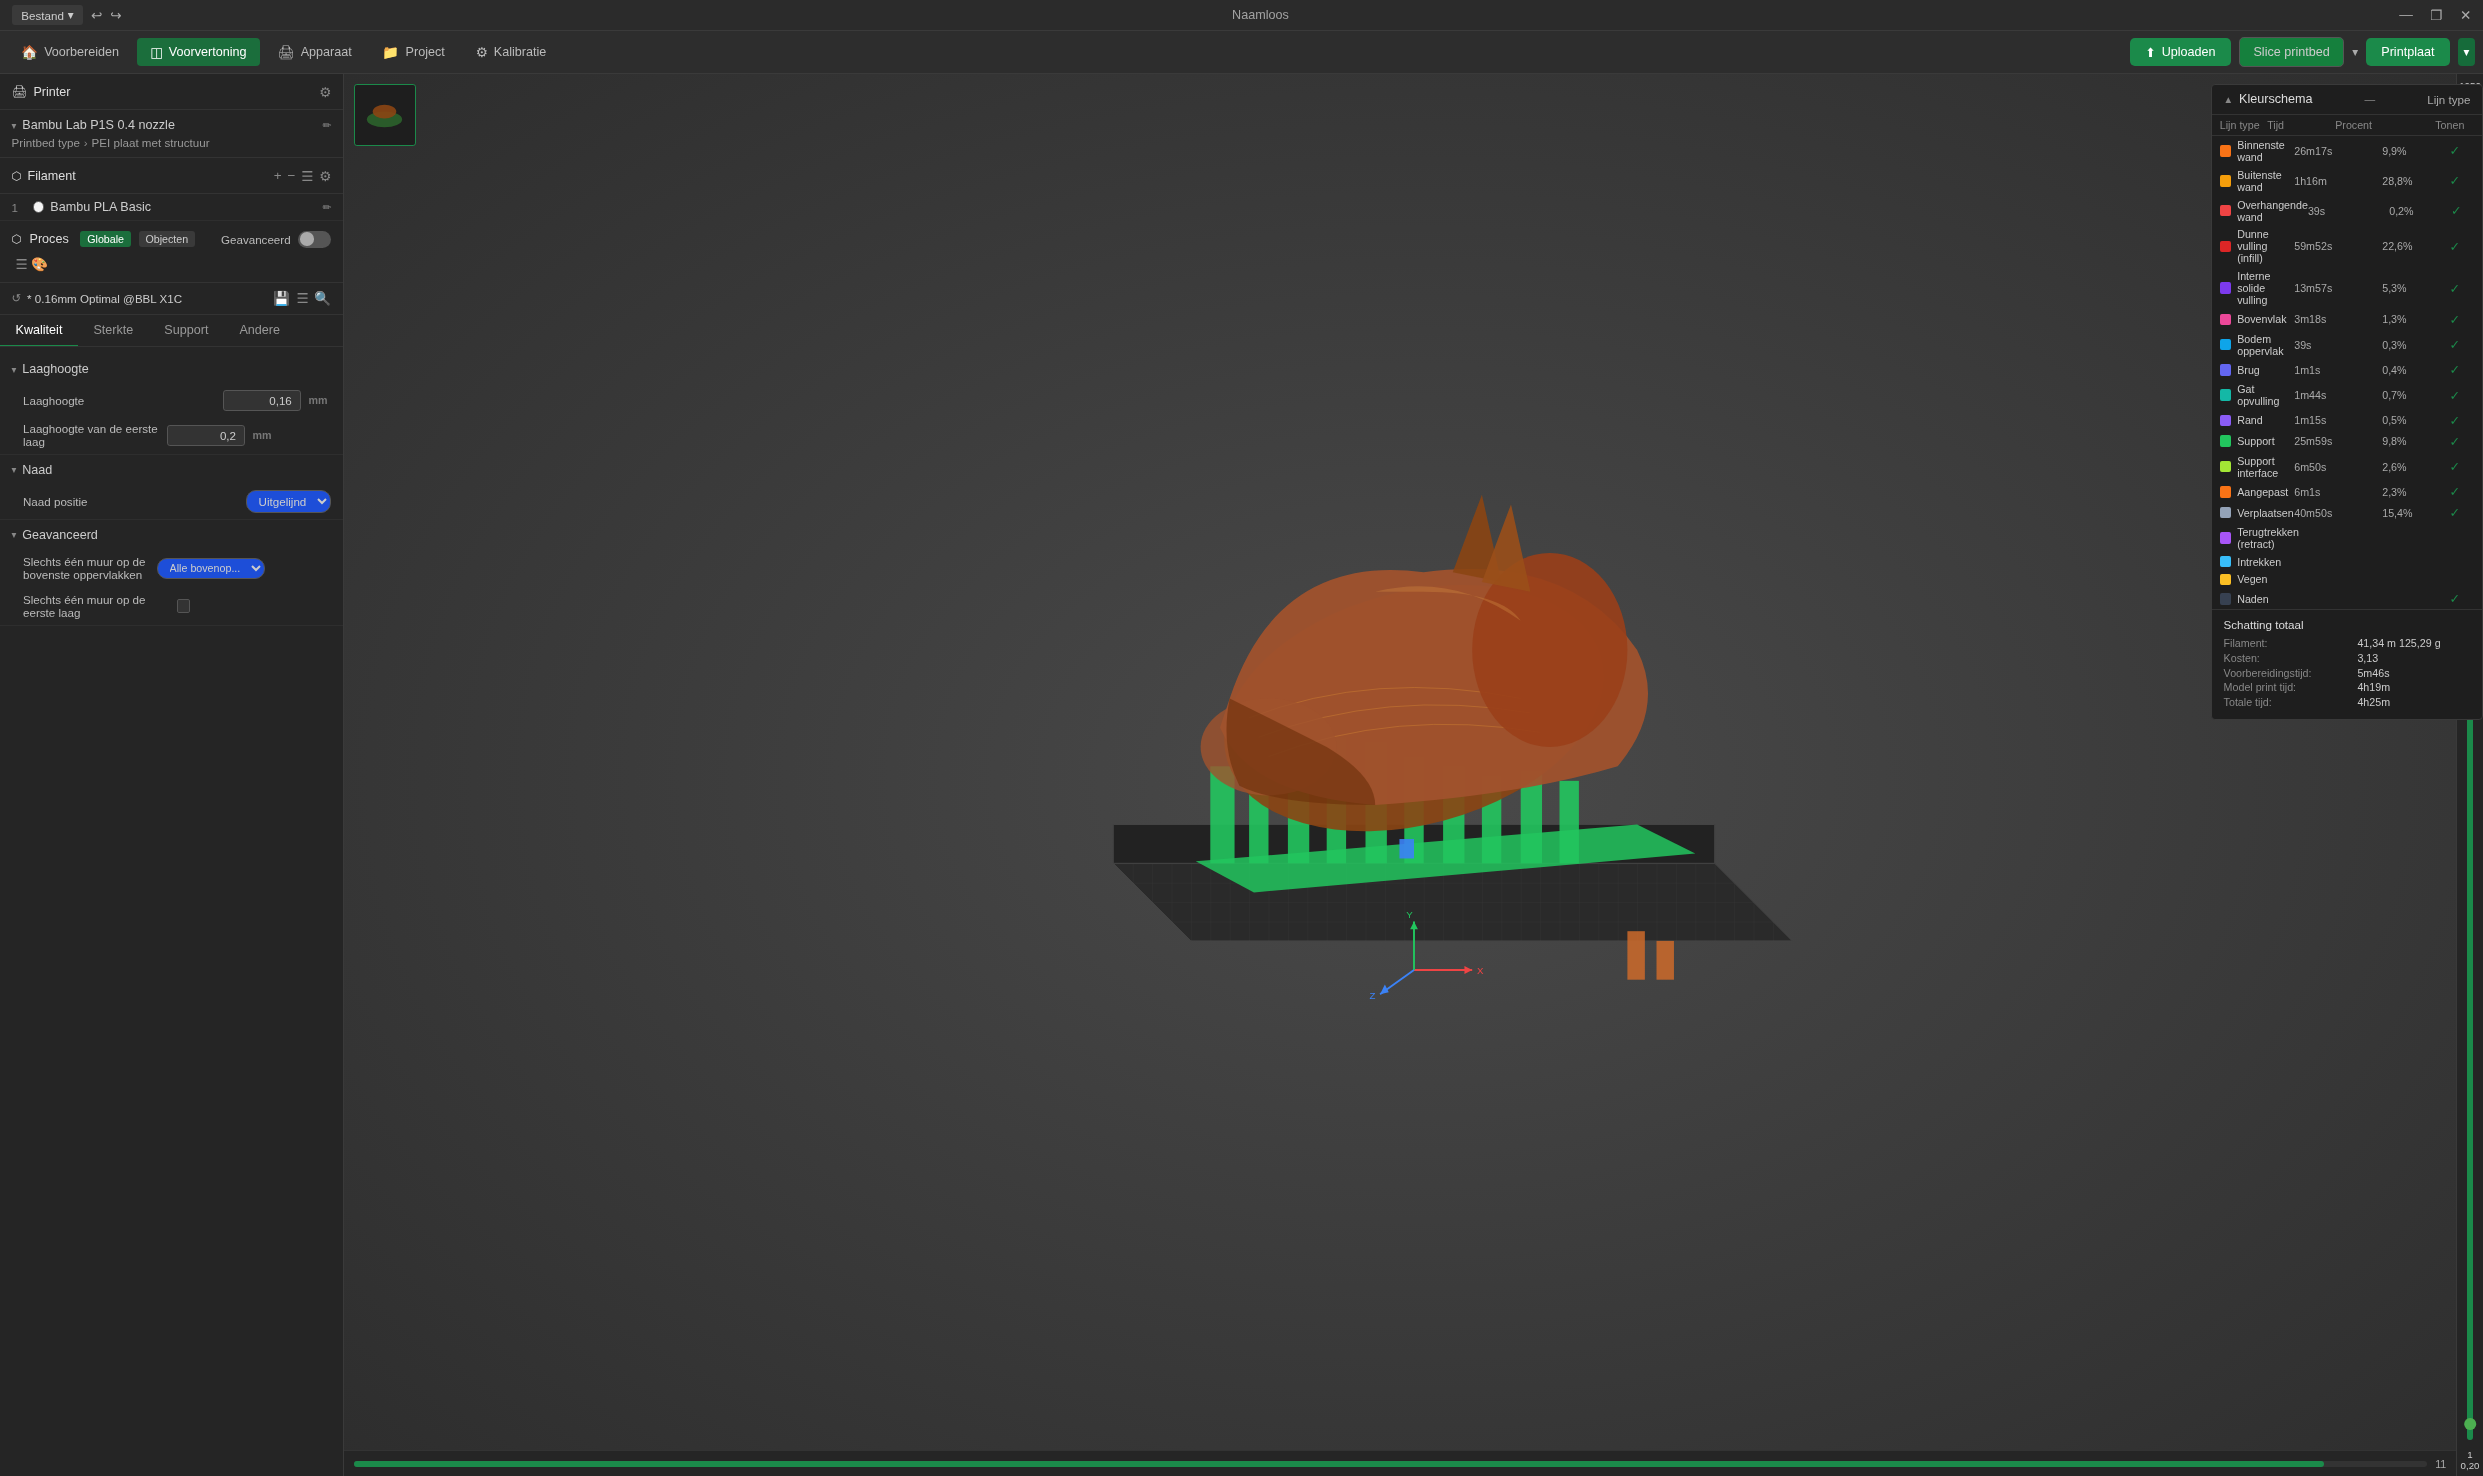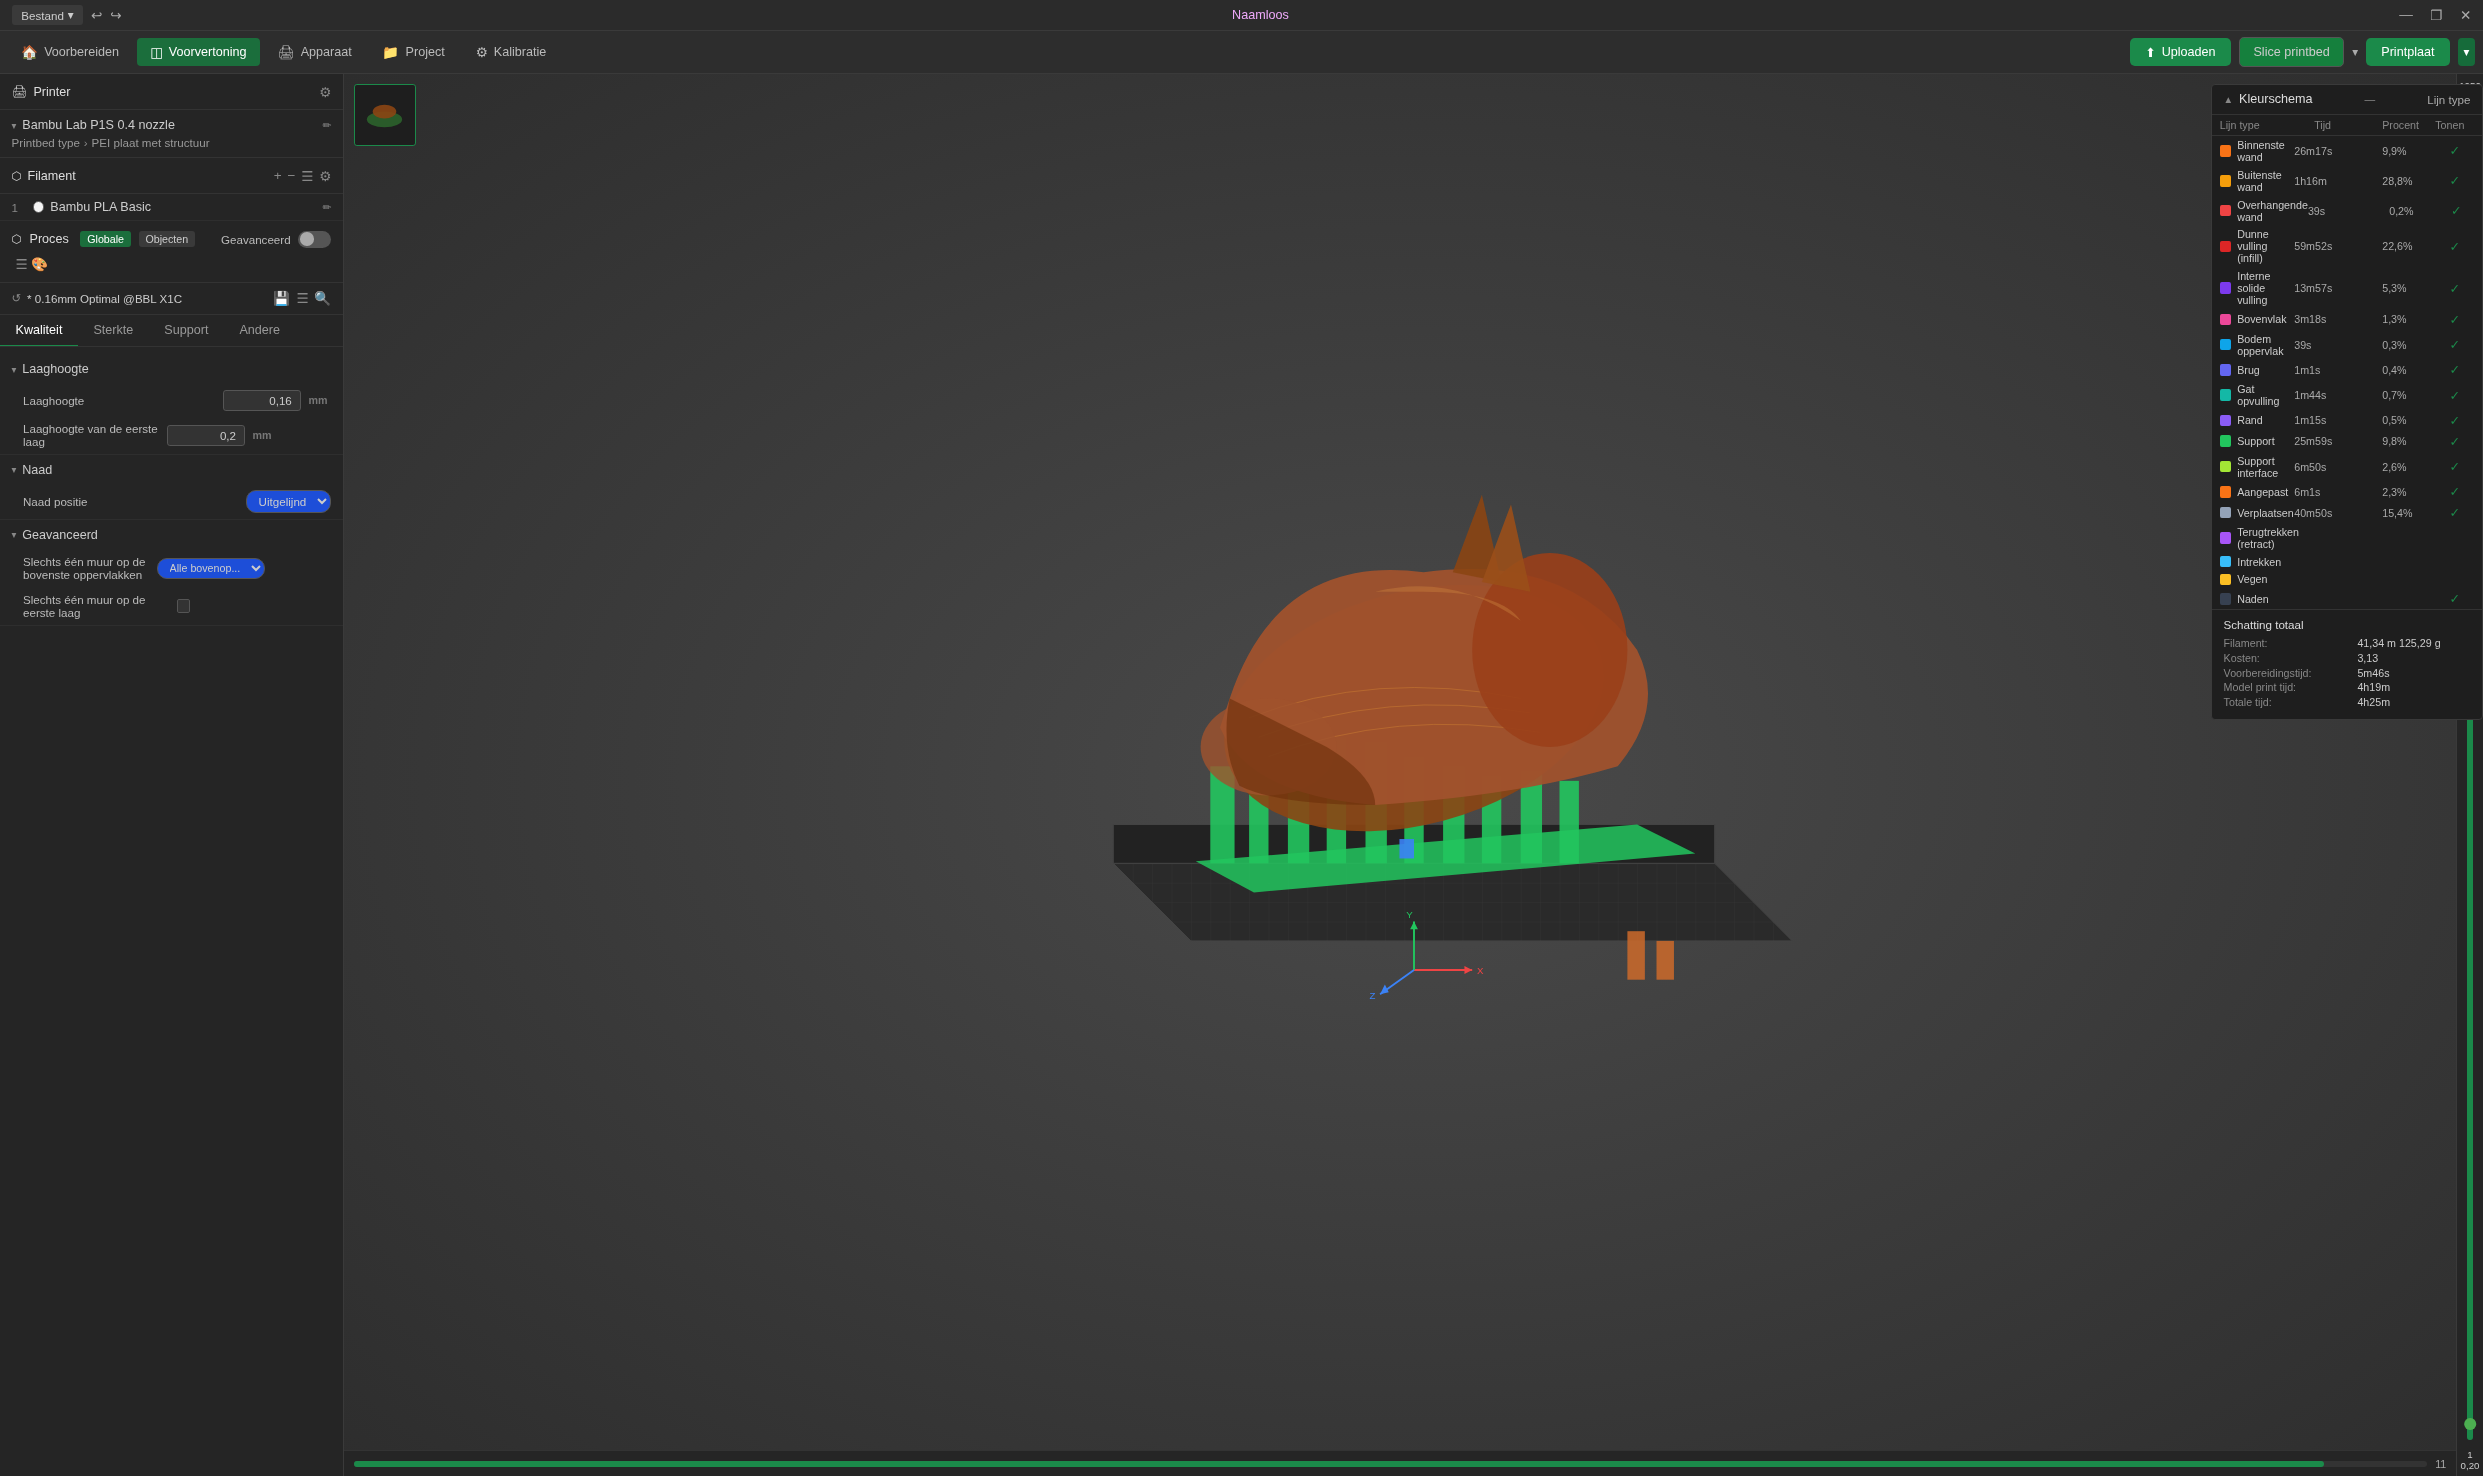--- a/index.html
+++ b/index.html
@@ -5,21 +5,21 @@
     * { box-sizing: border-box; margin: 0; padding: 0; }
     body { font-family: 'Segoe UI', Arial, sans-serif; background: #1e1e1e; color: #ccc; font-size: 11.6px; overflow: hidden; width: 2483px; height: 1477px; }
 
     
     .title-bar {
       display: flex; align-items: center; justify-content: space-between;
       background: #2b2b2b; height: 31px; padding: 0 11.6px;
       border-bottom: 1px solid #3a3a3a;
     }
     .title-bar-left { display: flex; align-items: center; gap: 7.8px; }
-    .title-bar-center { color: #f0abfc; font-size: 12.6px; }
+    .title-bar-center { color: #a3a3a3; font-size: 12.6px; }
     .title-bar-right { display: flex; gap: 17.5px; }
     .title-bar-right span { color: #aaa; font-size: 13.6px; cursor: pointer; }
 
     .bestand-btn {
       display: flex; align-items: center; gap: 3.9px; background: #3a3a3a;
       border: none; color: #ccc; padding: 2.9px 9.7px; border-radius: 2.9px; cursor: pointer; font-size: 11.6px;
     }
 
     
     .nav-bar {
@@ -151,21 +151,21 @@
     .color-panel-header {
       display: flex; align-items: center; justify-content: space-between;
       padding: 7.8px 11.6px; border-bottom: 1px solid #333;
     }
     .color-panel-title { font-size: 12.6px; color: #ddd; font-weight: 500; }
     .color-panel-subtitle { font-size: 11.6px; color: #aaa; }
     .color-table-header { display: flex; padding: 3.9px 7.8px; border-bottom: 1px solid #333; }
     .col-type { flex: 1; font-size: 10.7px; color: #888; }
     .col-time { width: 68px; font-size: 10.7px; color: #888; }
     .col-pct { width: 53px; font-size: 10.7px; color: #888; }
-    .col-show { width: 39px; font-size: 10.7px; color: #888; }
+    .col-show { width: 39px; font-size: 10.7px; color: #888; margin-left: 47px; }
     .color-row { display: flex; align-items: center; padding: 2.9px 7.8px; }
     .color-swatch { width: 11.6px; height: 11.6px; border-radius: 1.9px; margin-right: 5.8px; flex-shrink: 0; }
     .color-name { flex: 1; font-size: 10.7px; color: #ccc; }
     .color-time { width: 88px; font-size: 10.7px; color: #aaa; }
     .color-pct { width: 53px; font-size: 10.7px; color: #aaa; }
     .color-check { width: 39px; display: flex; justify-content: center; }
     .check-green { color: #1b8a4a; font-size: 12.6px; }
 
     
     .estimates { padding: 7.8px 11.6px; border-top: 1px solid #333; }

